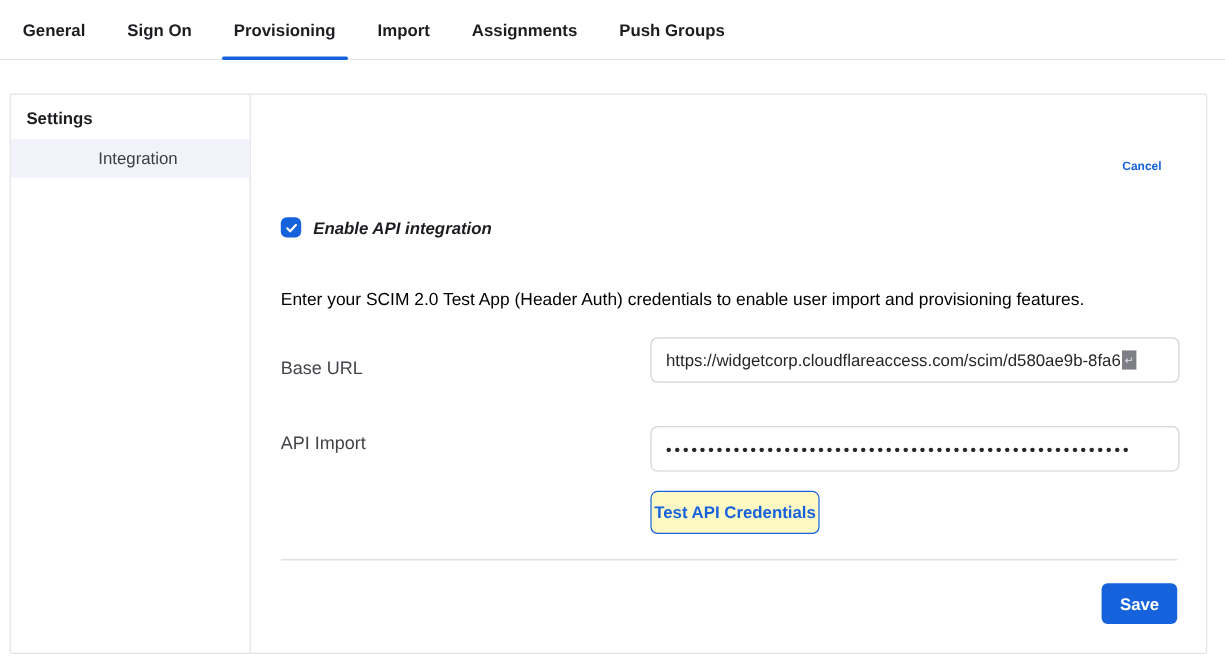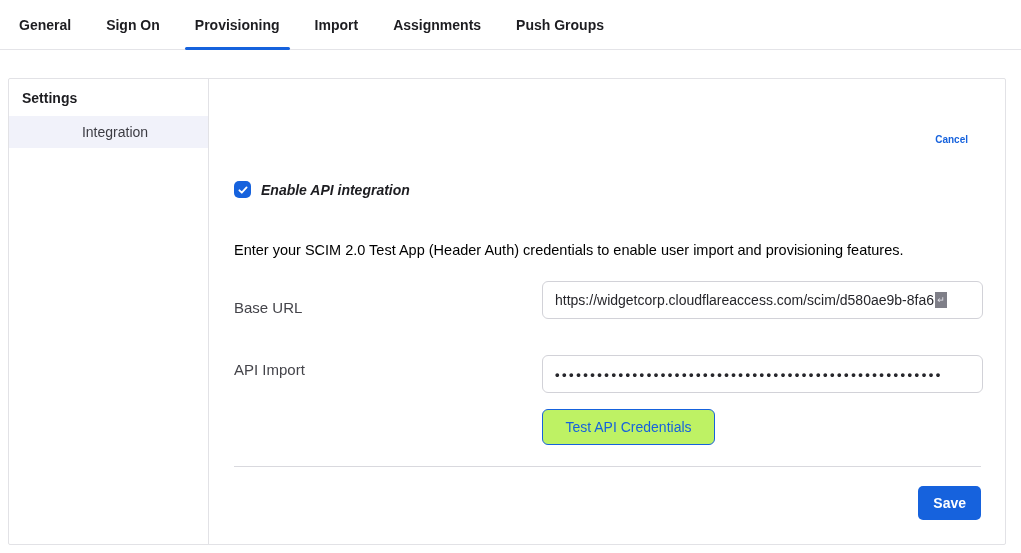--- a/index.html
+++ b/index.html
@@ -165,27 +165,27 @@
     margin-left: 1px;
     background: #7f7f88;
     color: #e3e3ea;
     font-size: 9px;
     flex: none;
   }
 
   .test-button {
     position: absolute;
     left: 333px; top: 330px;
-    width: 173px; height: 36px;
+    width: 141px; height: 36px;
     border: 1px solid var(--accent);
     border-radius: 6px;
-    background: #bef264;
+    background: #fef9c3;
     color: var(--accent);
     font-size: 14px;
-    font-weight: 400;
+    font-weight: 700;
     display: flex;
     align-items: center;
     justify-content: center;
     cursor: pointer;
   }
 
   .footer-divider {
     position: absolute;
     left: 25px; right: 24px; top: 387px;
     height: 1px;

